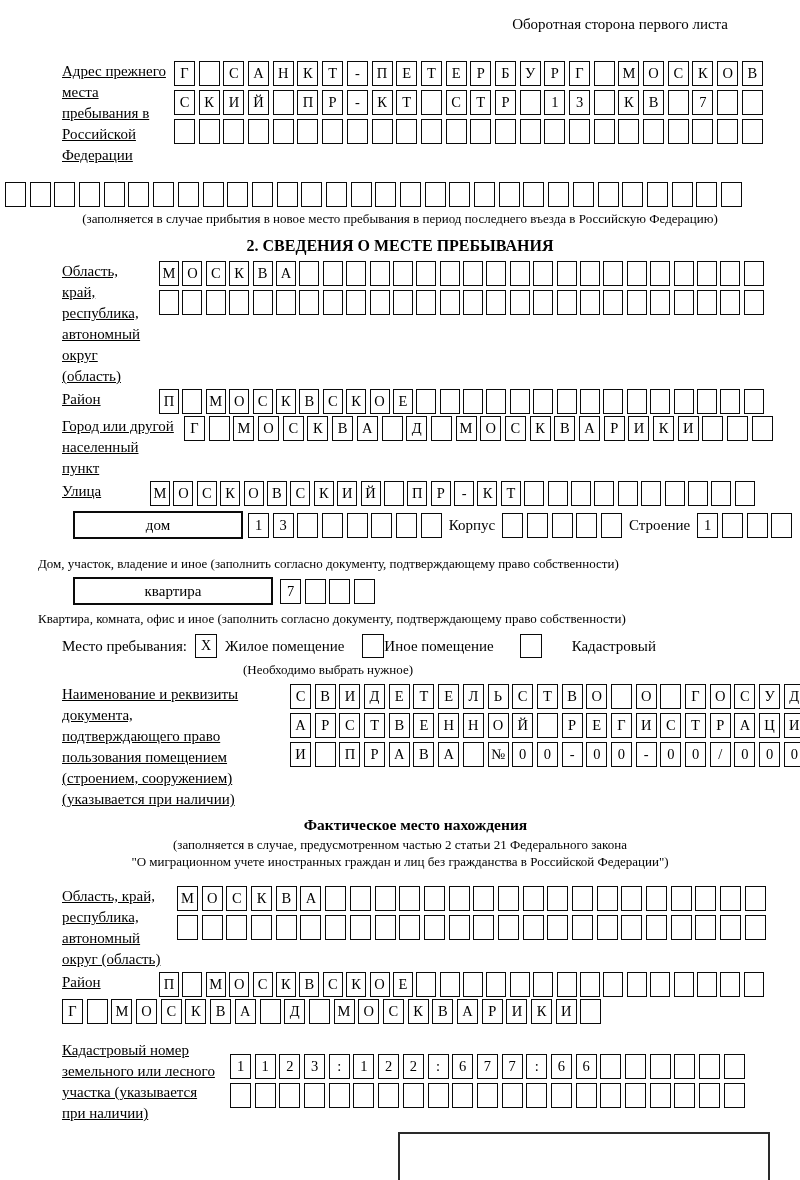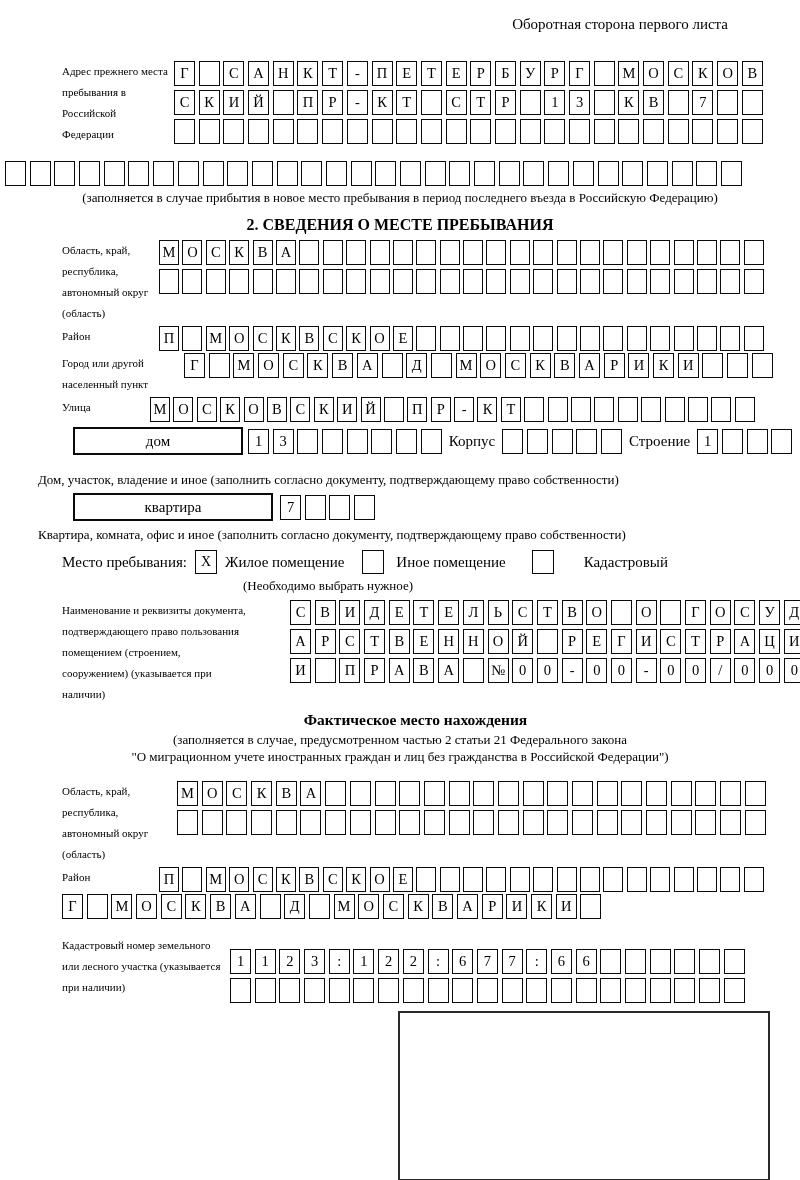--- a/index.html
+++ b/index.html
@@ -13,21 +13,21 @@
   .page { width:800px; height:1180px; position:relative; }
 
   .top-note { text-align:right; padding-right:72px; margin-top:16px; font-size:15px; }
 
   .frow { display:flex; align-items:flex-start; }
   .ml62 { margin-left:62px; }
   .ml33 { margin-left:33px;padding-left:40px; }
   .ml38 { margin-left:38px; }
   .ml5  { margin-left:5px; }
 
-  .lbl { font-size:11px; line-height:21px; flex:0 0 auto; padding-right:6px; }
+  .lbl { font-size:15px; line-height:21px; flex:0 0 auto; padding-right:6px;text-decoration:underline; }
   .w110 { width:112px; } .w97 { width:97px; } .w122 { width:122px; }
   .w88 { width:88px; } .w190 { width:192px; } .w115 { width:115px; } .w166 { width:168px; }
 
   .rowstack { display:flex; flex-direction:column; gap:4px; }
 
   .boxes { display:flex; gap:3.7px; flex:0 0 auto; }
   .boxes.sm { gap:3.4px; }
   .cell {
     width:21px; height:25px; border:1.8px solid #0a0a0a;
     display:flex; align-items:center; justify-content:center;
@@ -383,21 +383,21 @@
         <span class="cell"></span>
       </div>
   </div>
   <div class="caption ml38 mt5">Квартира, комната, офис и иное (заполнить согласно документу, подтверждающему право собственности)</div>
 
   <div class="stayline ml62">
     <span>Место пребывания:</span>
     <span class="checkbox" style="margin-left:8px;">X</span>
     <span style="margin-left:8px;">Жилое помещение</span>
     <span class="checkbox" style="margin-left:18px;"></span>
-    <span style="margin-left:12px;">Иное помещение</span>
+    <span style="margin-left:0;">Иное помещение</span>
     <span class="checkbox" style="margin-left:26px;"></span>
     <span style="margin-left:30px;">Кадастровый</span>
   </div>
   <div class="caption mt3" style="margin-left:243px;">(Необходимо выбрать нужное)</div>
 
   <div class="frow ml62 mt6">
     <div class="lbl w190">Наименование и реквизиты документа, подтверждающего право пользования помещением (строением, сооружением) (указывается при наличии)</div>
     <div class="rowstack">
       <div class="boxes">
           <span class="cell">С</span>

